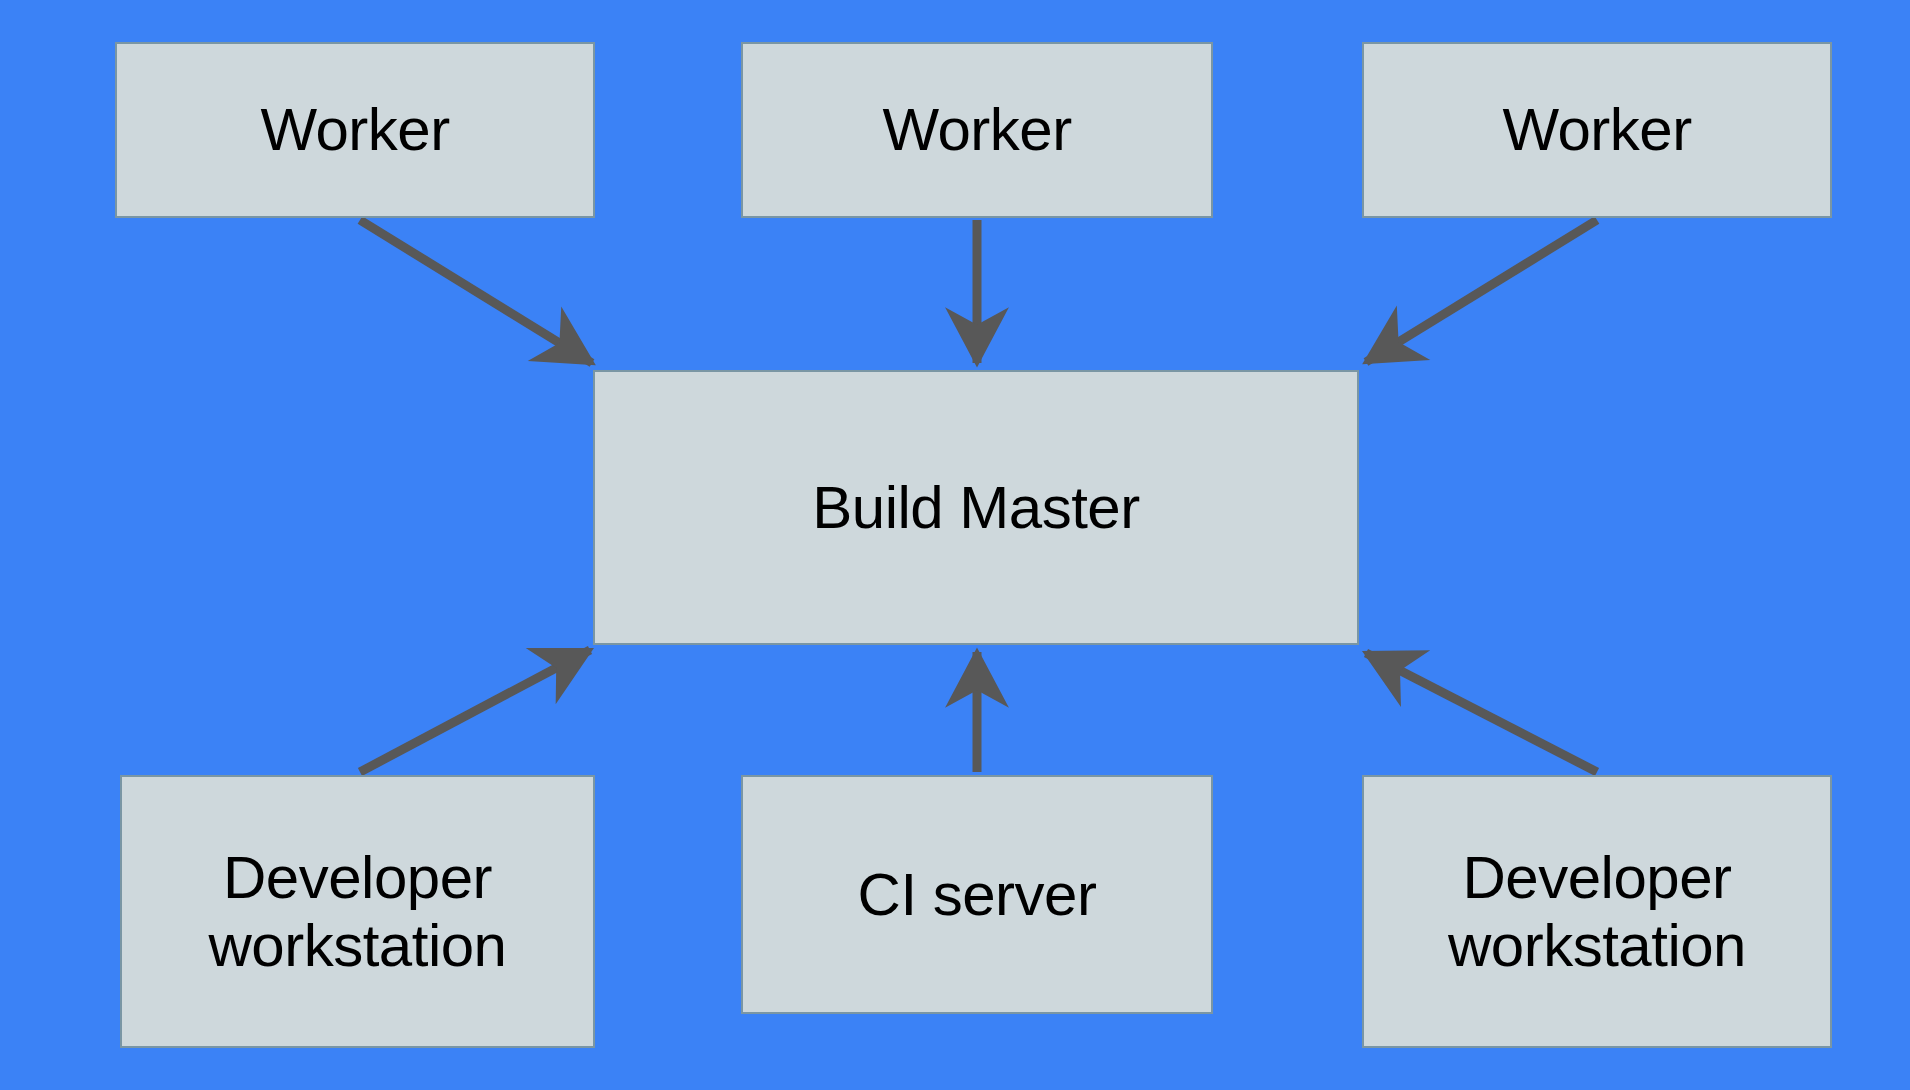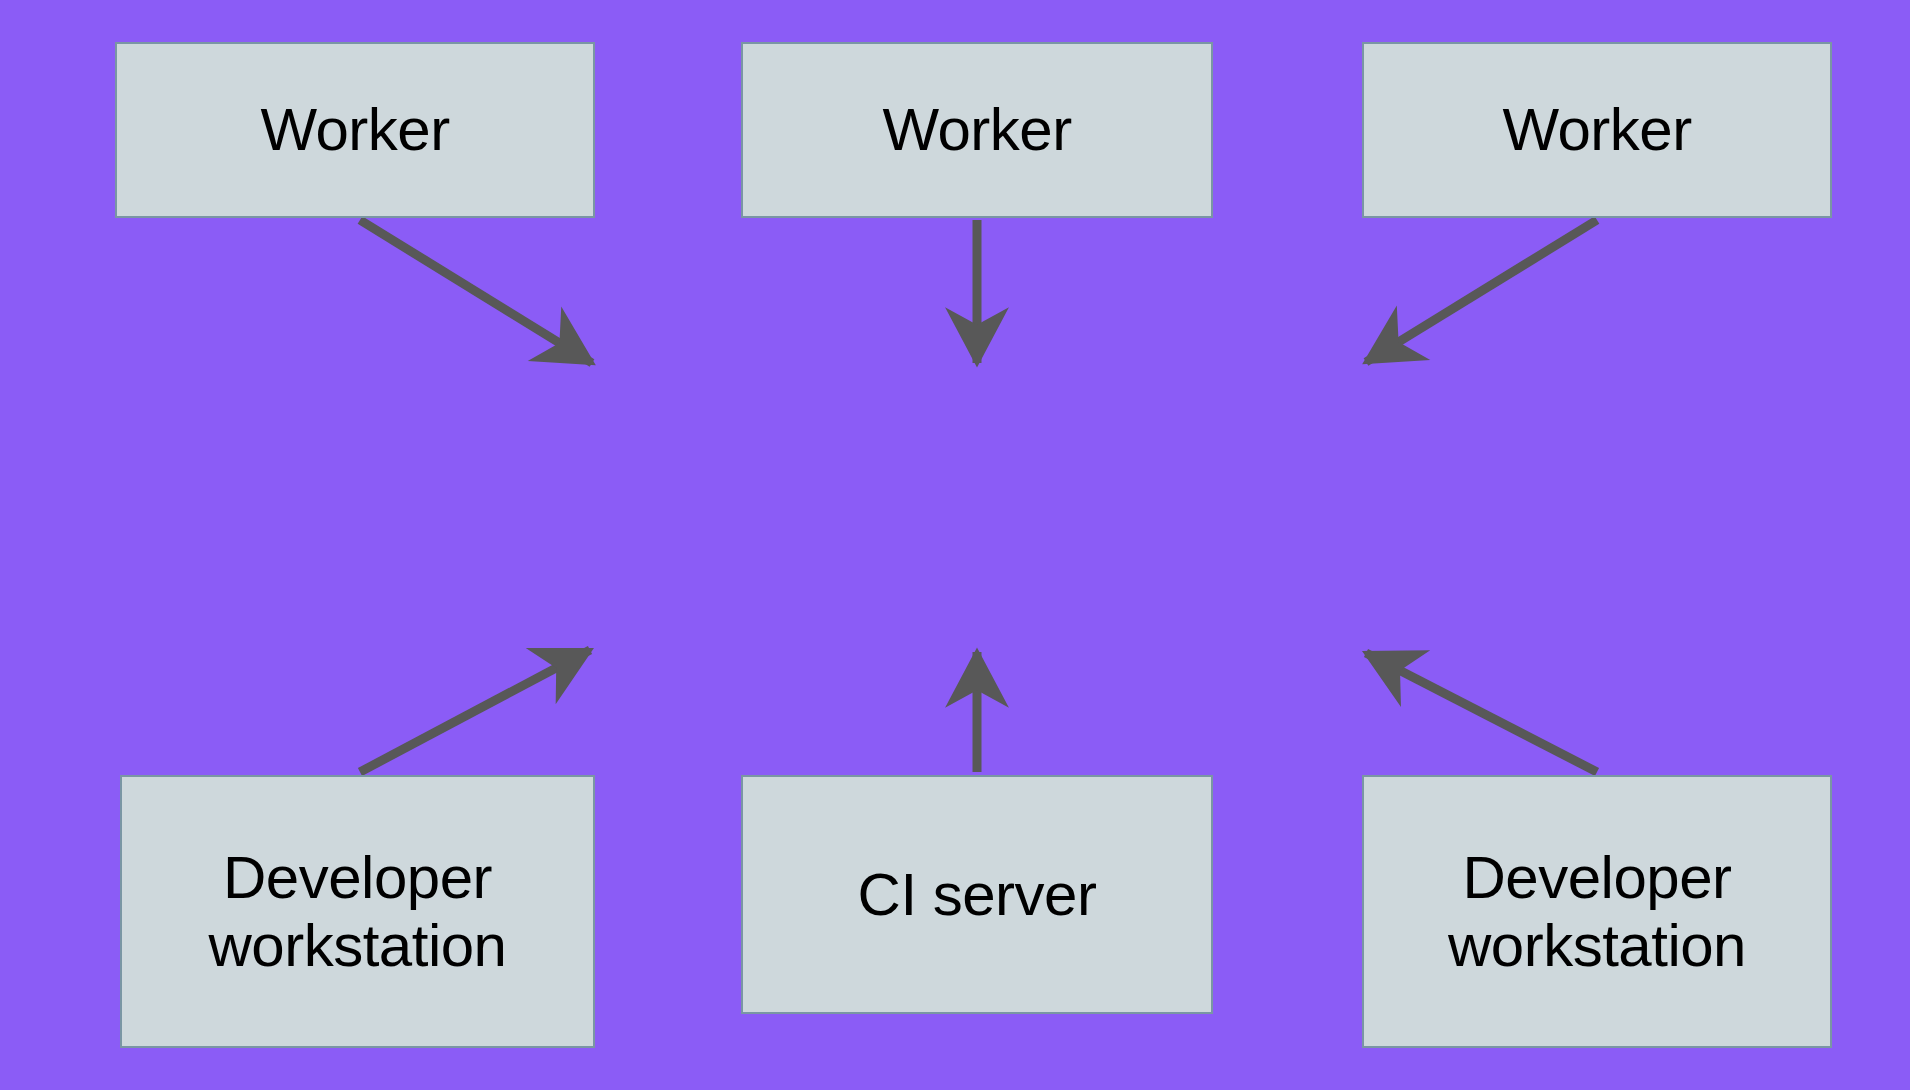--- a/index.html
+++ b/index.html
@@ -8,21 +8,21 @@
     padding: 0;
     background: #ffffff;
   }
   body {
     font-family: "Liberation Sans", sans-serif;
   }
   #canvas {
     position: relative;
     width: 1910px;
     height: 1090px;
-    background: #8b5cf6;
+    background: #3b82f6;
     overflow: hidden;
   }
   #edges {
     position: absolute;
     left: 0;
     top: 0;
     width: 1910px;
     height: 1090px;
     pointer-events: none;
   }
@@ -97,20 +97,23 @@
   </div>
 
   <div class="node" id="node-worker-2">
     <span class="node-label">Worker</span>
   </div>
 
   <div class="node" id="node-worker-3">
     <span class="node-label">Worker</span>
   </div>
 
+  <div class="node" id="node-build-master">
+    <span class="node-label">Build Master</span>
+  </div>
 
   <div class="node" id="node-dev-left">
     <span class="node-label">Developer
 workstation</span>
   </div>
 
   <div class="node" id="node-ci-server">
     <span class="node-label">CI server</span>
   </div>
 

